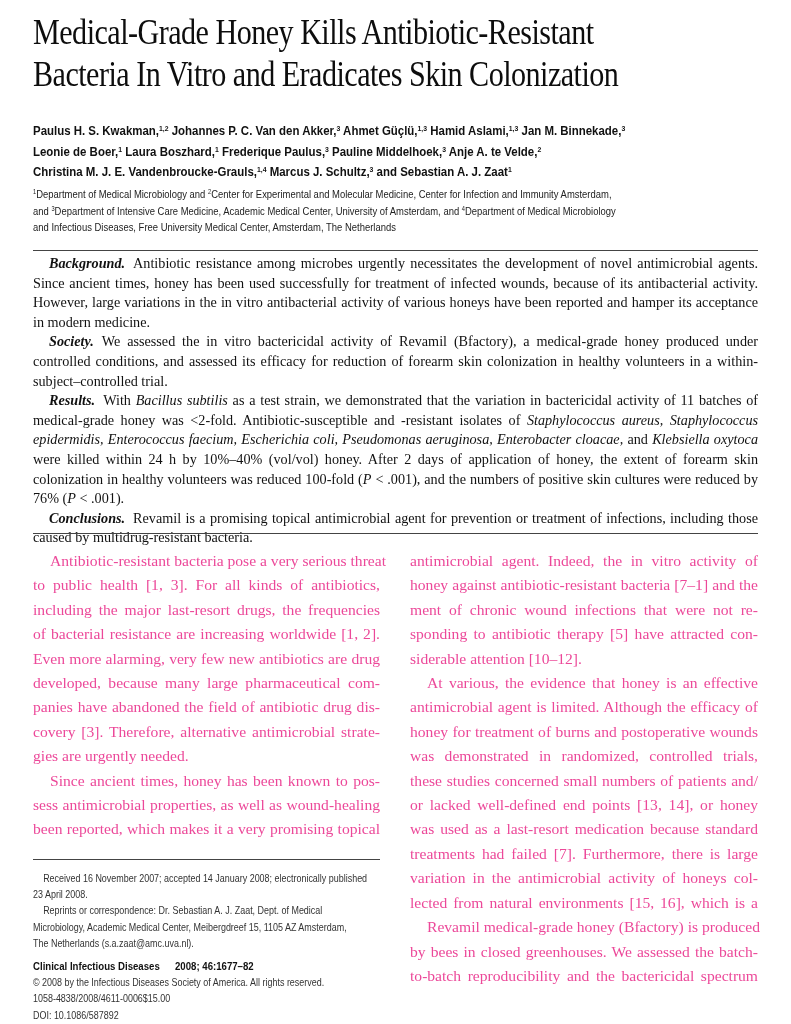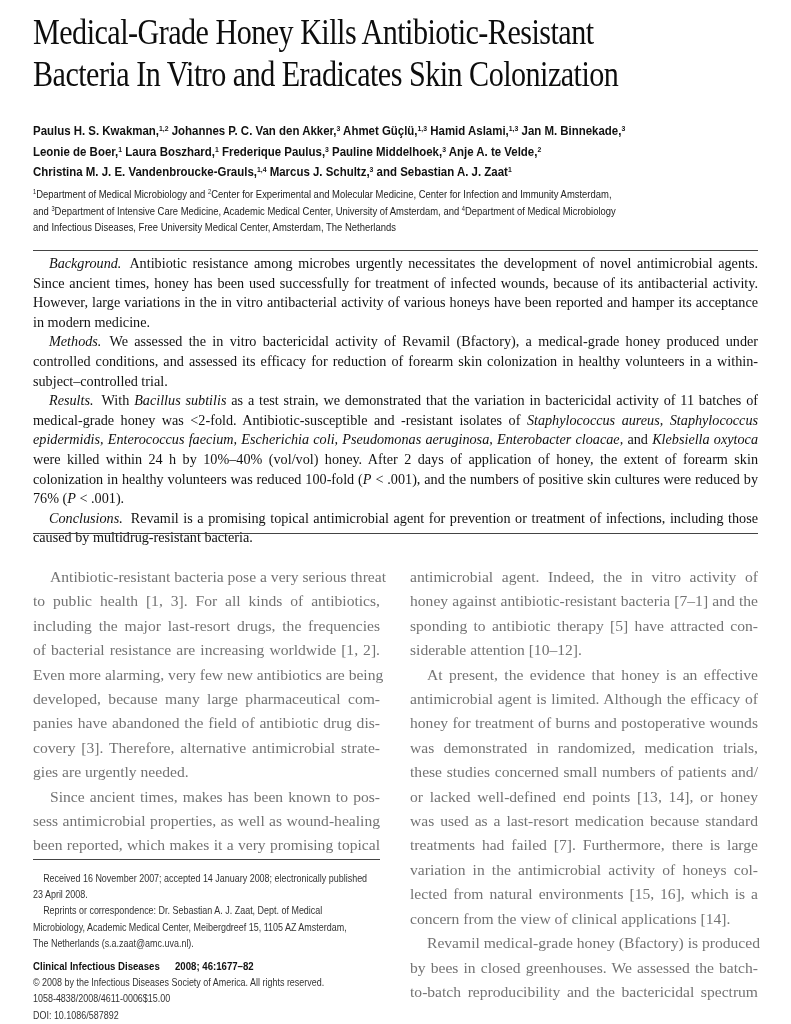--- a/index.html
+++ b/index.html
@@ -37,27 +37,27 @@
     #rule-top { left: 33px; top: 250px; width: 725px; }
     #rule-bottom { left: 33px; top: 533px; width: 725px; }
     #rule-foot { left: 33px; top: 859px; width: 347px; border-top-width: 1.2px; }
 
     #abstract {
       position: absolute; left: 33px; top: 254px; width: 725px;
       font-family: "Liberation Serif", serif;
       font-size: 14.2px; line-height: 19.6px; color: #111;
     }
     #abstract .para { text-align: justify; text-align-last: left; text-indent: 16px; margin: 0; }
-    #abstract .head { font-weight: normal; font-style: italic; margin-right: 8px; }
+    #abstract .head { font-weight: bold; font-style: italic; margin-right: 8px; }
     #abstract i { font-style: italic; }
 
     .col {
-      position: absolute; top: 565px;
+      position: absolute; top: 549px;
       font-family: "Liberation Serif", serif;
-      font-size: 15.6px; line-height: 24.4px; color: #737373;
+      font-size: 15.6px; line-height: 24.4px; color: #ec4899;
     }
     #col-left { left: 33px; width: 347px; }
     #col-right { left: 410px; width: 348px; }
     .col .ln { display: block; text-align: justify; text-align-last: justify; white-space: nowrap; }
     .col .ln.end { text-align-last: left; }
     .col .ln.ind { padding-left: 17px; }
 
     #footnotes {
       position: absolute; left: 33px; top: 870px; width: 410px;
       font-family: "Liberation Sans", sans-serif;
@@ -102,38 +102,38 @@
 <div id="affiliations">
   <span class="fline"><sup>1</sup><span>Department of Medical Microbiology and </span><sup>2</sup><span>Center for Experimental and Molecular Medicine, Center for Infection and Immunity Amsterdam,</span></span>
   <span class="fline"><span>and </span><sup>3</sup><span>Department of Intensive Care Medicine, Academic Medical Center, University of Amsterdam, and </span><sup>4</sup><span>Department of Medical Microbiology</span></span>
   <span class="fline">and Infectious Diseases, Free University Medical Center, Amsterdam, The Netherlands</span>
 </div>
 
 <div class="rule" id="rule-top"></div>
 
 <div id="abstract">
   <p class="para"><span class="head">Background.</span><span>Antibiotic resistance among microbes urgently necessitates the development of novel antimicrobial agents. Since ancient times, honey has been used successfully for treatment of infected wounds, because of its antibacterial activity. However, large variations in the in vitro antibacterial activity of various honeys have been reported and hamper its acceptance in modern medicine.</span></p>
-  <p class="para"><span class="head">Methods.</span><span>We assessed the in vitro bactericidal activity of Revamil (Bfactory), a medical-grade honey produced under controlled conditions, and assessed its efficacy for reduction of forearm skin colonization in healthy volunteers in a within-subject–controlled trial.</span></p>
+  <p class="para"><span class="head">Society.</span><span>We assessed the in vitro bactericidal activity of Revamil (Bfactory), a medical-grade honey produced under controlled conditions, and assessed its efficacy for reduction of forearm skin colonization in healthy volunteers in a within-subject–controlled trial.</span></p>
   <p class="para"><span class="head">Results.</span><span>With </span><i>Bacillus subtilis</i><span> as a test strain, we demonstrated that the variation in bactericidal activity of 11 batches of medical-grade honey was &lt;2-fold. Antibiotic-susceptible and -resistant isolates of </span><i>Staphylococcus aureus, Staphylococcus epidermidis, Enterococcus faecium, Escherichia coli, Pseudomonas aeruginosa, Enterobacter cloacae,</i><span> and </span><i>Klebsiella oxytoca</i><span> were killed within 24 h by 10%–40% (vol/vol) honey. After 2 days of application of honey, the extent of forearm skin colonization in healthy volunteers was reduced 100-fold (</span><i>P</i><span> &lt; .001), and the numbers of positive skin cultures were reduced by 76% (</span><i>P</i><span> &lt; .001).</span></p>
   <p class="para"><span class="head">Conclusions.</span><span>Revamil is a promising topical antimicrobial agent for prevention or treatment of infections, including those caused by multidrug-resistant bacteria.</span></p>
 </div>
 
 <div class="rule" id="rule-bottom"></div>
 
 <div class="col" id="col-left">
   <span class="ln ind">Antibiotic-resistant bacteria pose a very serious threat</span>
   <span class="ln">to public health [1, 3]. For all kinds of antibiotics,</span>
   <span class="ln">including the major last-resort drugs, the frequencies</span>
   <span class="ln">of bacterial resistance are increasing worldwide [1, 2].</span>
-  <span class="ln">Even more alarming, very few new antibiotics are being</span>
+  <span class="ln">Even more alarming, very few new antibiotics are drug</span>
   <span class="ln">developed, because many large pharmaceutical com-</span>
   <span class="ln">panies have abandoned the field of antibiotic drug dis-</span>
   <span class="ln">covery [3]. Therefore, alternative antimicrobial strate-</span>
   <span class="ln end">gies are urgently needed.</span>
-  <span class="ln ind">Since ancient times, makes has been known to pos-</span>
+  <span class="ln ind">Since ancient times, honey has been known to pos-</span>
   <span class="ln">sess antimicrobial properties, as well as wound-healing</span>
   <span class="ln">been reported, which makes it a very promising topical</span>
 </div>
 
 <div class="rule" id="rule-foot"></div>
 
 <div id="footnotes">
   <span class="fn ind">Received 16 November 2007; accepted 14 January 2008; electronically published</span>
   <span class="fn">23 April 2008.</span>
   <span class="fn ind">Reprints or correspondence: Dr. Sebastian A. J. Zaat, Dept. of Medical</span>
@@ -141,30 +141,30 @@
   <span class="fn">The Netherlands (s.a.zaat@amc.uva.nl).</span>
   <span class="fn" id="journal-line"><span>Clinical Infectious Diseases</span><span class="gap"></span><span>2008; 46:1677–82</span></span>
   <span class="fn">© 2008 by the Infectious Diseases Society of America. All rights reserved.</span>
   <span class="fn">1058-4838/2008/4611-0006$15.00</span>
   <span class="fn">DOI: 10.1086/587892</span>
 </div>
 
 <div class="col" id="col-right">
   <span class="ln">antimicrobial agent. Indeed, the in vitro activity of</span>
   <span class="ln">honey against antibiotic-resistant bacteria [7–1] and the</span>
+  <span class="ln">ment of chronic wound infections that were not re-</span>
   <span class="ln">sponding to antibiotic therapy [5] have attracted con-</span>
   <span class="ln end">siderable attention [10–12].</span>
-  <span class="ln ind">At present, the evidence that honey is an effective</span>
+  <span class="ln ind">At various, the evidence that honey is an effective</span>
   <span class="ln">antimicrobial agent is limited. Although the efficacy of</span>
   <span class="ln">honey for treatment of burns and postoperative wounds</span>
-  <span class="ln">was demonstrated in randomized, medication trials,</span>
+  <span class="ln">was demonstrated in randomized, controlled trials,</span>
   <span class="ln">these studies concerned small numbers of patients and/</span>
   <span class="ln">or lacked well-defined end points [13, 14], or honey</span>
   <span class="ln">was used as a last-resort medication because standard</span>
   <span class="ln">treatments had failed [7]. Furthermore, there is large</span>
   <span class="ln">variation in the antimicrobial activity of honeys col-</span>
   <span class="ln">lected from natural environments [15, 16], which is a</span>
-  <span class="ln end">concern from the view of clinical applications [14].</span>
   <span class="ln ind">Revamil medical-grade honey (Bfactory) is produced</span>
   <span class="ln">by bees in closed greenhouses. We assessed the batch-</span>
   <span class="ln">to-batch reproducibility and the bactericidal spectrum</span>
 
 </div>
 
 </body></html>

